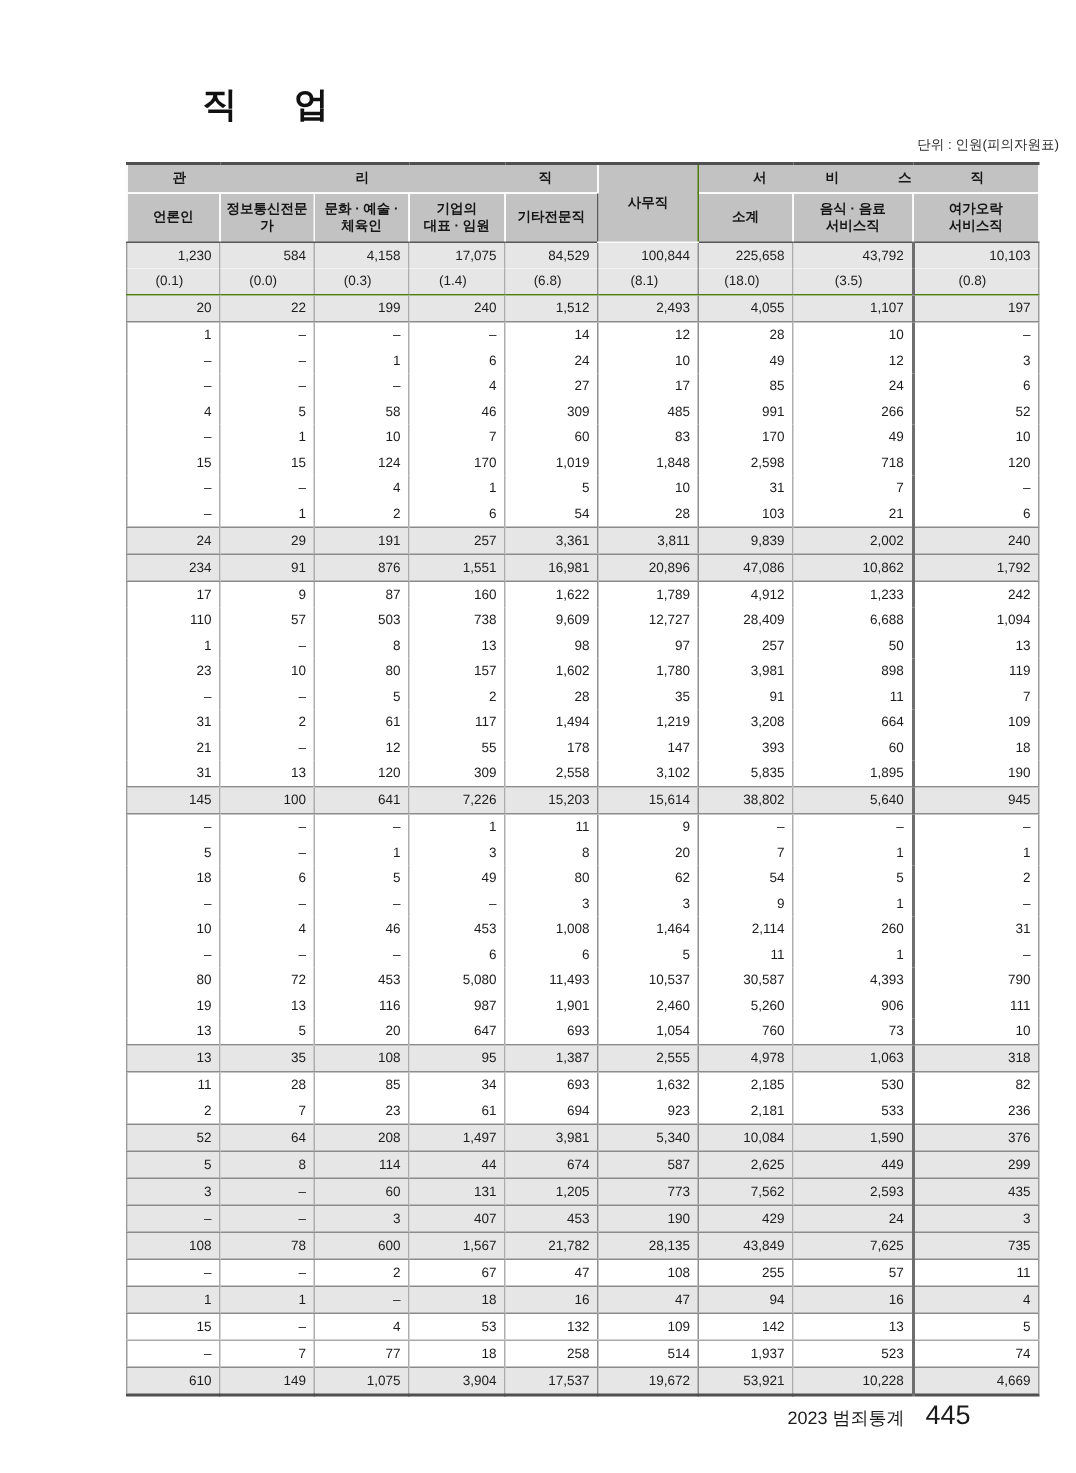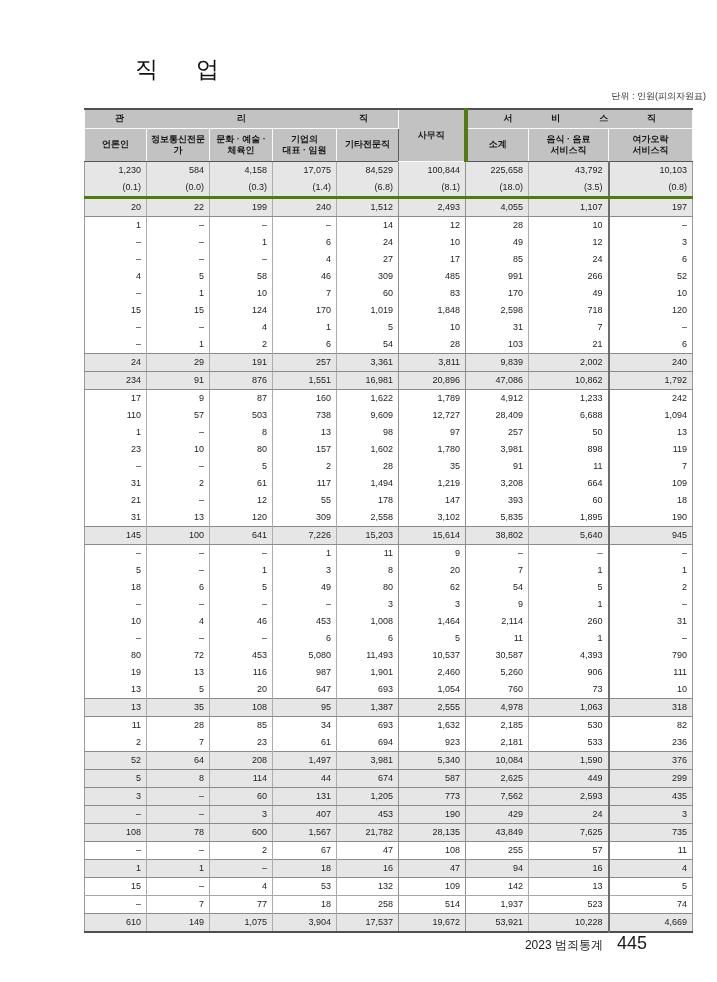--- a/index.html
+++ b/index.html
@@ -3,52 +3,52 @@
 <meta charset="utf-8">
 <style>
   html,body{margin:0;padding:0;}
   body{
     width:717px;height:982px;background:#ffffff;position:relative;
     font-family:"Liberation Sans","DejaVu Sans",sans-serif;color:#1c1c1c;
     -webkit-font-smoothing:antialiased;
   }
   .page-title{
     position:absolute;left:135px;top:54px;
-    font-size:23px;font-weight:normal;white-space:pre;letter-spacing:1px;color:#111;
+    font-size:23px;font-weight:bold;white-space:pre;letter-spacing:1px;color:#111;
   }
   .unit-note{
     position:absolute;top:90px;right:11px;font-size:9px;color:#2b2b2b;margin-left:39px;
   }
   table.stats{
     position:absolute;left:84px;top:108px;width:608px;
     border-collapse:collapse;table-layout:fixed;
     border-top:2px solid #4f4f4f;border-bottom:2px solid #4f4f4f;
     border-left:1px solid #9a9a9a;border-right:1px solid #9a9a9a;
   }
   th{
     background:#c2c2c2;font-size:9px;font-weight:bold;color:#161616;
     border:1px solid #fafafa;white-space:pre-line;line-height:1.25;padding:1px 0;
     text-align:center;overflow:hidden;
   }
   thead tr.group-row th{height:16px;}
   thead tr.col-row th{height:30px;border-bottom:1px solid #565656;}
-  th.office-head{border-left:1px solid #5a5a5a;border-right:4px solid #4d7c0f;}
+  th.office-head{border-left:1px solid #5a5a5a;border-right:1px solid #4d7c0f;}
   .spread-inner{display:flex;justify-content:space-between;align-items:center;}
   .spread-wide{padding:0 30px;}
   .spread-svc{padding:0 36px;}
   td{
     font-size:9px;text-align:right;padding:0 5px 0 0;height:17px;line-height:17px;
     border-left:1px solid #adadad;overflow:hidden;background:#ffffff;
   }
   td:first-child{border-left:none;}
   td:nth-child(6),td:nth-child(7){border-left:1px solid #8f8f8f;}
   td:nth-child(9){border-left:2px solid #6e6e6e;}
   tr.band td{background:#e6e6e6;border-top:1px solid #8b8b8b;border-bottom:1px solid #8b8b8b;}
   tbody tr:nth-child(1) td{border-top:none;border-bottom:none;text-align:right;}
-  tbody tr:nth-child(2) td{border-top:none;border-bottom:3px solid #4d7c0f;}
+  tbody tr:nth-child(2) td{border-top:none;border-bottom:1px solid #4d7c0f;text-align:center;}
   tbody tr:nth-child(42) td{border-bottom:1px solid #a8a8a8;}
   .page-footer{
     position:absolute;top:933px;right:70px;font-size:12px;color:#1a1a1a;
   }
   .page-footer .pagenum{margin-left:14px;font-size:18px;}
 </style>
 </head>
 <body>
 
 <div class="page-title">직     업</div>

